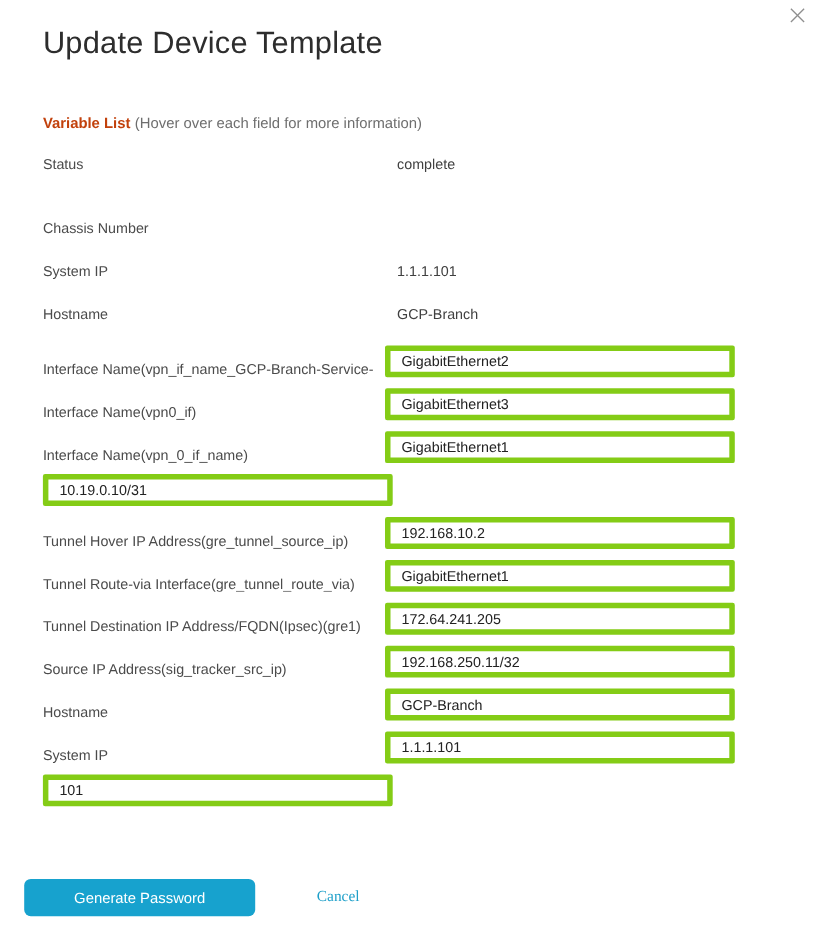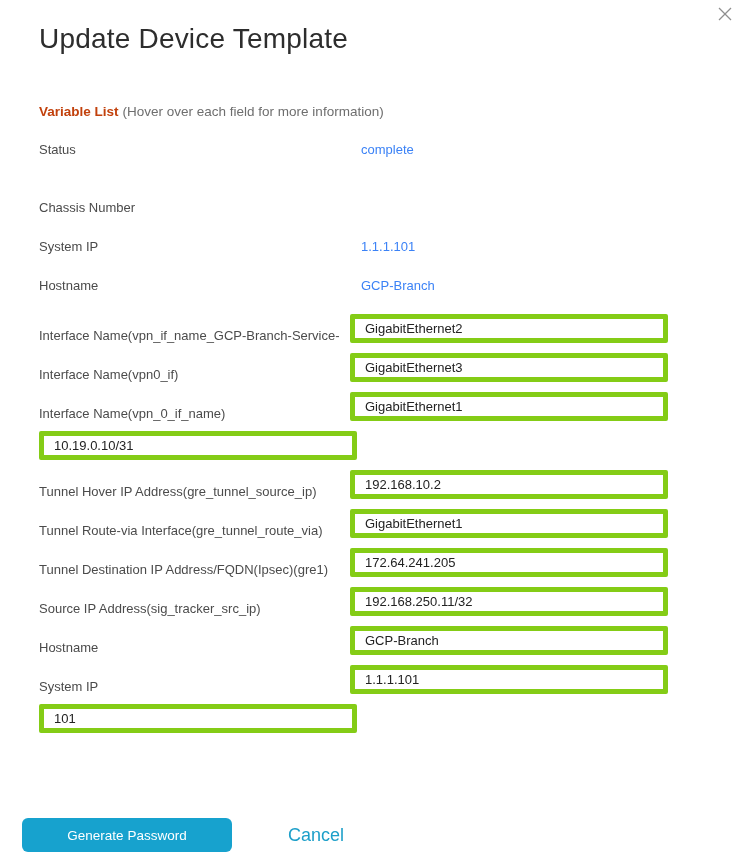--- a/index.html
+++ b/index.html
@@ -51,62 +51,62 @@
   .field-label {
     width: 311px;
     flex: 0 0 311px;
     font-size: 13px;
     color: #4b4b4b;
     white-space: nowrap;
     overflow: hidden;
   }
   .field-value {
     font-size: 13px;
-    color: #3b82f6;
+    color: #404040;
     padding-left: 11px;
   }
   .field-input {
     width: 318px;
     height: 29px;
     border: 5px solid #84cc16;
     border-radius: 2px;
     background: #fff;
     font-family: "Liberation Sans", "DejaVu Sans", sans-serif;
     font-size: 13px;
     color: #222;
     padding: 0 10px;
     outline: none;
   }
 
   .footer {
     position: absolute;
-    left: 0; top: 818px;
+    left: 0; top: 799px;
     width: 752px;
     display: flex;
     align-items: center;
   }
   .btn {
     border: none;
     border-radius: 6px;
     background: #17a2ce;
     color: #ffffff;
     font-family: "Liberation Sans", "DejaVu Sans", sans-serif;
     font-size: 13.5px;
     cursor: pointer;
     display: flex; align-items: center; justify-content: center;
   }
   .btn-generate { margin-left: 22px; width: 210px; height: 34px; }
   .btn-update   { margin-left: 200px; width: 126px; height: 35px; }
   .link-cancel {
     margin-left: 56px;
-    font-size: 18px;
+    font-size: 14px;
     color: #1d9fc9;
     cursor: pointer;
     background: none; border: none;
-    font-family: Liberation Sans, sans-serif;
+    font-family: Liberation Serif, serif;
   }
 </style>
 </head>
 <body>
 
 <div class="modal">
 
   <div class="close-btn">
     <svg width="14" height="14" viewBox="0 0 14 14">
       <line x1="1" y1="1" x2="13" y2="13" stroke="#8f8f8f" stroke-width="1.2"></line>

